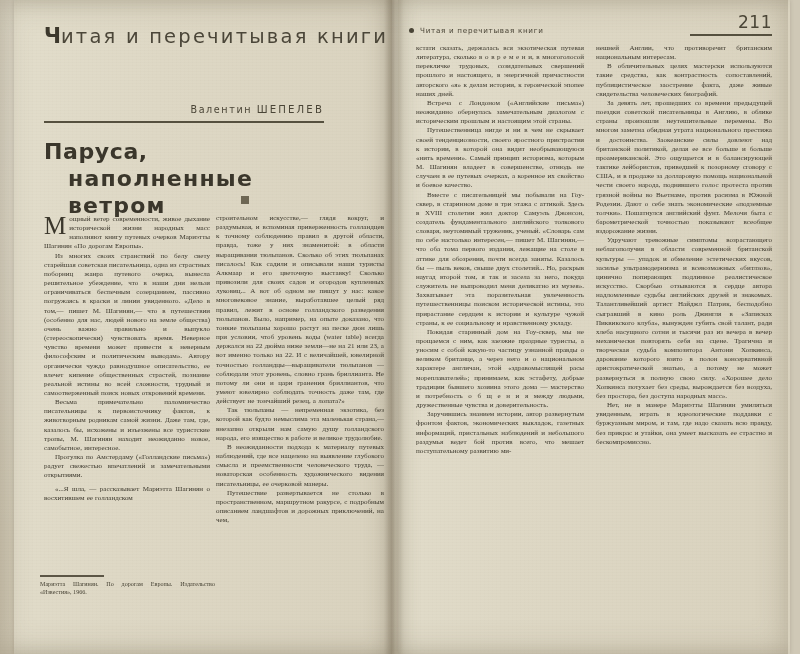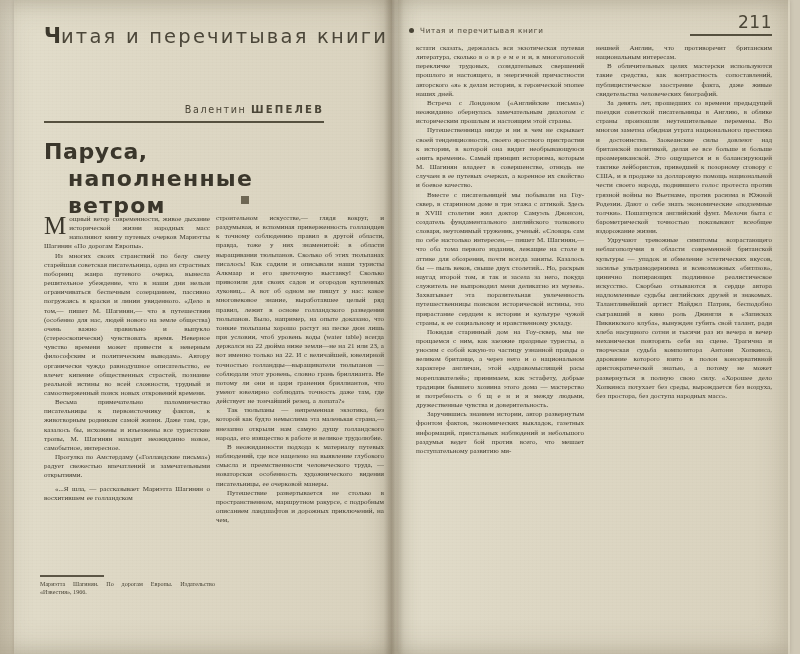--- a/index.html
+++ b/index.html
@@ -56,21 +56,21 @@
   
   .rule{
     position:absolute;background:#55503f;height:2px;
   }
   .byline{
     position:absolute;left:44px;top:104px;width:280px;
     text-align:right;
     font-family:"DejaVu Sans",sans-serif;
     font-size:9.6px;letter-spacing:1.6px;color:#4a4537;
   }
-  .byline b{font-weight:bold;letter-spacing:2.1px;font-size:10.2px;}
+  .byline b{font-weight:normal;letter-spacing:2.1px;font-size:10.2px;}
 
   .title{
     position:absolute;left:44px;top:138px;width:300px;
     font-family:"DejaVu Sans",sans-serif;
     font-weight:bold;font-size:22px;line-height:27px;
     letter-spacing:.6px;color:#3a362b;
   }
   .title .l2{display:block;letter-spacing:1.2px;margin-left:24px;}
   .sq{
     position:absolute;left:241px;top:196px;width:8px;height:8px;background:#6d6653;
@@ -183,17 +183,18 @@
     <p><span>Вместе с писательницей мы побывали на Гоу-сквер, в старинном доме в три этажа с аттикой. Здесь в XVIII столетии жил доктор Самуэль Джонсон, создатель фундаментального английского толкового словаря, неутомимый труженик, ученый. «Словарь сам по себе настолько интересен,— пишет М. Шагинян,— что оба тома первого издания, лежащие на столе в аттике для обозрения, почти всегда заняты. Казалось бы — пыль веков, свыше двух столетий... Но, раскрыв наугад второй том, я так и засела за него, покуда служитель не выпроводил меня деликатно из музея». Захватывает эта поразительная увлеченность путешественницы поиском исторической истины, это прирастание сердцем к истории и культуре чужой страны, к ее социальному и нравственному укладу.</span></p>
     <p><span>Покидая старинный дом на Гоу-сквер, мы не прощаемся с ним, как заезжие праздные туристы, а уносим с собой какую-то частицу узнанной правды о великом британце, а через него и о национальном характере англичан, этой «здравомыслящей расы мореплавателей»; принимаем, как эстафету, добрые традиции бывшего хозяина этого дома — мастерство и потребность о б щ е н и я между людьми, дружественные чувства и доверительность.</span></p>
     <p><span>Заручившись знанием истории, автор развернутым фронтом фактов, экономических выкладок, газетных информаций, пристальных наблюдений и небольшого раздумья ведет бой против всего, что мешает поступательному развитию ми-</span></p>
   </div>
 
   <div class="col c4">
     <p class="noind"><span>нешней Англии, что противоречит британским национальным интересам.</span></p>
     <p><span>В обличительных целях мастерски используются такие средства, как контрастность сопоставлений, публицистическое заострение факта, даже живые свидетельства человеческих биографий.</span></p>
     <p><span>За девять лет, прошедших со времени предыдущей поездки советской писательницы в Англию, в облике страны произошли неутешительные перемены. Во многом заметна обидная утрата национального престижа и достоинства. Заокеанские силы довлеют над британской политикой, делая ее все больше и больше проамериканской. Это ощущается и в балансирующей тактике лейбористов, приведшей к позорному сговору с США, и в продаже за долларовую помощь национальной чести своего народа, поднявшего голос протеста против грязной войны во Вьетнаме, против расизма в Южной Родезии. Дают о себе знать экономические «подземные толчки». Пошатнулся английский фунт. Мелочи быта с барометрической точностью показывают всеобщее вздорожание жизни.</span></p>
     <p><span>Удручают тревожные симптомы возрастающего неблагополучия в области современной британской культуры — упадок и обмеление эстетических вкусов, засилье ультрамодернизма и всевозможных «битлзов», цинично попирающих подлинное реалистическое искусство. Скорбью отзываются в сердце автора надломленные судьбы английских друзей и знакомых. Талантливейший артист Найджл Патрик, бесподобно сыгравший в кино роль Джингля в «Записках Пиквикского клуба», вынужден губить свой талант, ради хлеба насущного сотни и тысячи раз из вечера в вечер механически повторять себя на сцене. Трагична и творческая судьба композитора Антони Хопкинса, дарование которого взято в полон консервативной аристократической знатью, а потому не может развернуться в полную свою силу. «Хорошее дело Хопкинса потухает без среды, вырождается без воздуха, без простора, без доступа народных масс».</span></p>
+    <p><span>Нет, не в манере Мариэтты Шагинян умиляться увиденным, играть в идеологические поддавки с буржуазным миром, и там, где надо сказать всю правду, без прикрас и утайки, она умеет высказать ее страстно и бескомпромиссно.</span></p>
   </div>
 
   <div class="grain"></div>
   <div class="edge-dark"></div>
 </div>
 
 </body></html>

